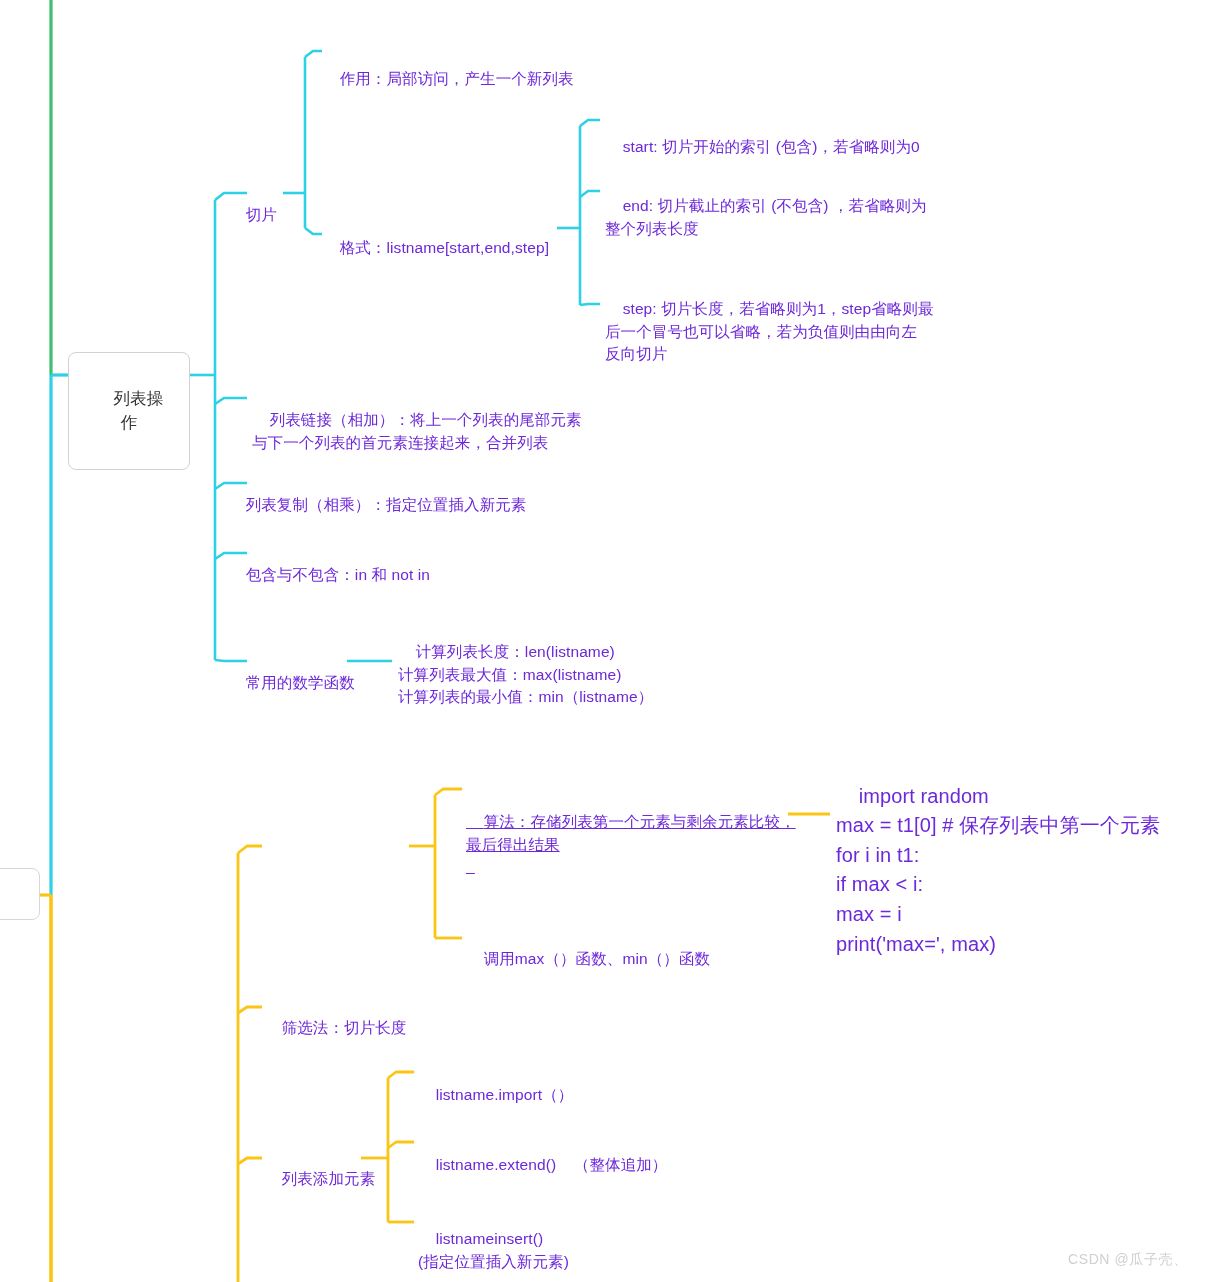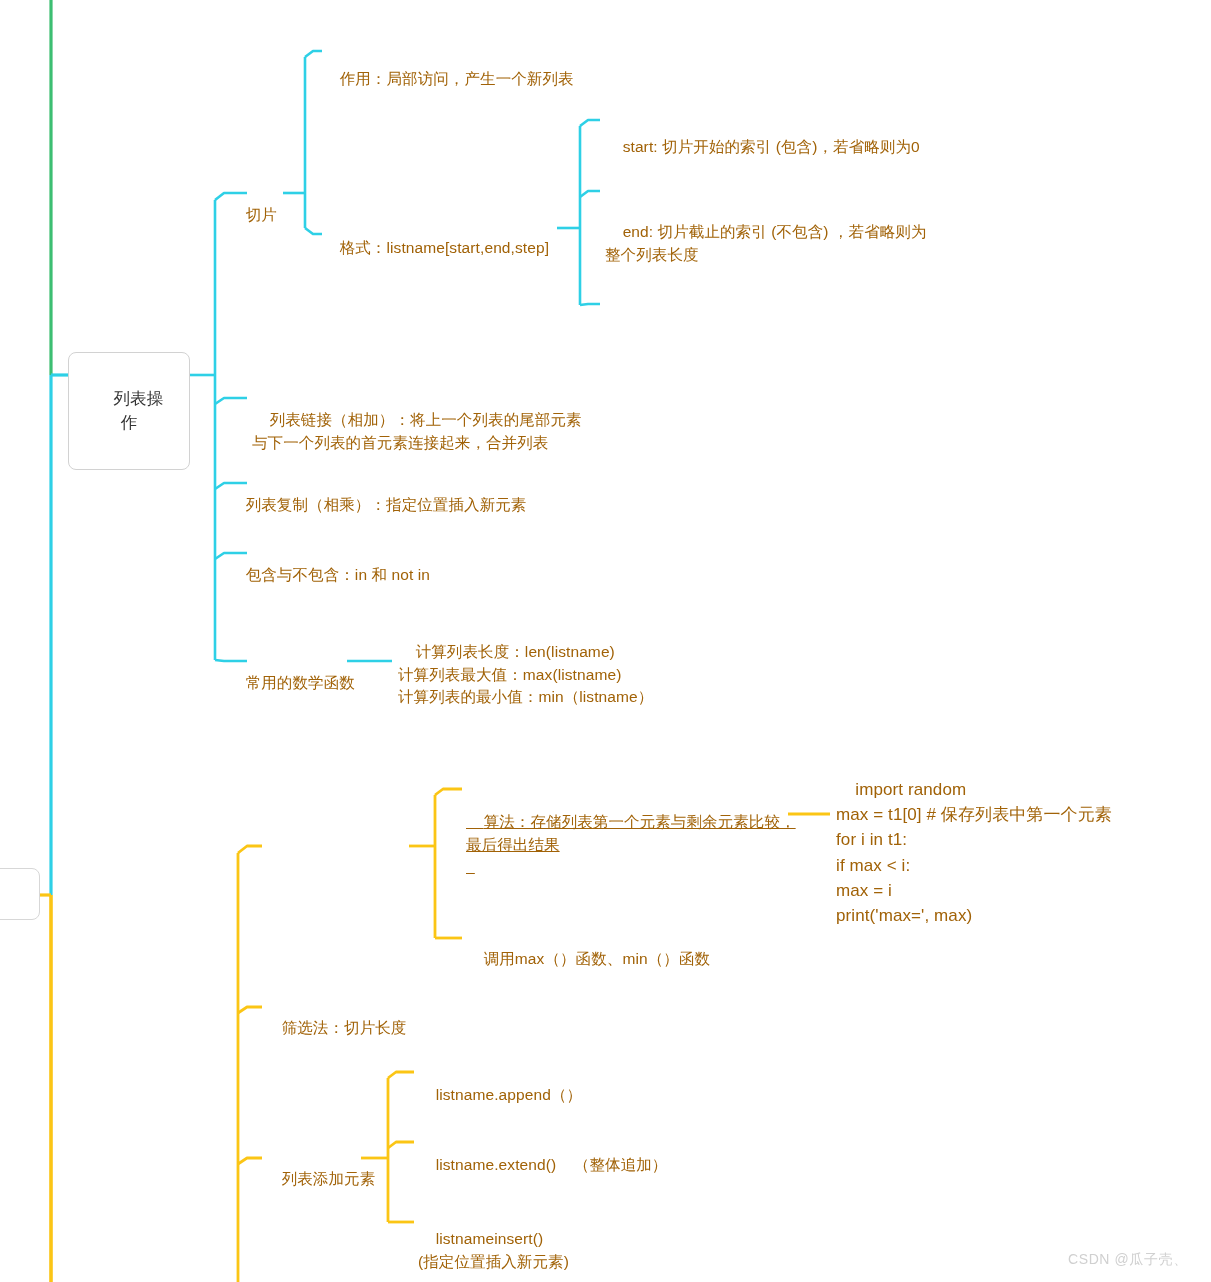--- a/index.html
+++ b/index.html
@@ -20,42 +20,42 @@
   }
   #links {
     position: absolute;
     left: 0; top: 0;
     width: 1211px;
     height: 1282px;
     pointer-events: none;
   }
   .node {
     position: absolute;
-    color: #a16207;
+    color: #6d28d9;
     font-size: 15.5px;
     line-height: 1.45;
     white-space: pre-wrap;
     letter-spacing: 0.1px;
   }
   .node.root {
     border: 1px solid #d2d2d2;
     border-radius: 8px;
     background: #ffffff;
     padding: 10px 18px;
     font-size: 16.5px;
     color: #333333;
     text-align: center;
   }
   .node.stub {
     border: 1px solid #d7d7d7;
     border-radius: 8px;
     background: #ffffff;
   }
   .node.code {
-    font-size: 17px;
+    font-size: 20px;
     line-height: 1.48;
   }
   .watermark {
     position: absolute;
     color: #d0d0d0;
     font-size: 14px;
     letter-spacing: 0.6px;
     white-space: nowrap;
   }
 </style>
@@ -156,25 +156,30 @@
   </div>
 
   <div class="node" style="left:322px; top:215px;">
     <span>格式：listname[start,end,step]</span>
   </div>
 
   <div class="node" style="left:605px; top:114px; width:360px;">
     <span>start: 切片开始的索引 (包含)，若省略则为0</span>
   </div>
 
-  <div class="node" style="left:605px; top:199px; width:350px;">
+  <div class="node" style="left:605px; top:173px; width:350px;">
     <span>end: 切片截止的索引 (不包含) ，若省略则为
 整个列表长度</span>
   </div>
 
+  <div class="node" style="left:605px; top:276px; width:350px;">
+    <span>step: 切片长度，若省略则为1，step省略则最
+后一个冒号也可以省略，若为负值则由由向左
+反向切片</span>
+  </div>
 
   <div class="node" style="left:398px; top:619px; width:340px;">
     <span>计算列表长度：len(listname)
 计算列表最大值：max(listname)
 计算列表的最小值：min（listname）</span>
   </div>
 
 
   <div class="node" style="left:264px; top:995px;">
     <span>筛选法：切片长度</span>
@@ -196,21 +201,21 @@
 if max &lt; i:
 max = i
 print('max=', max)</span>
   </div>
 
   <div class="node" style="left:466px; top:926px;">
     <span>调用max（）函数、min（）函数</span>
   </div>
 
   <div class="node" style="left:418px; top:1062px;">
-    <span>listname.append（）</span>
+    <span>listname.import（）</span>
   </div>
 
   <div class="node" style="left:418px; top:1132px;">
     <span>listname.extend()    （整体追加）</span>
   </div>
 
   <div class="node" style="left:418px; top:1206px;">
     <span>listnameinsert()
 (指定位置插入新元素)</span>
   </div>

